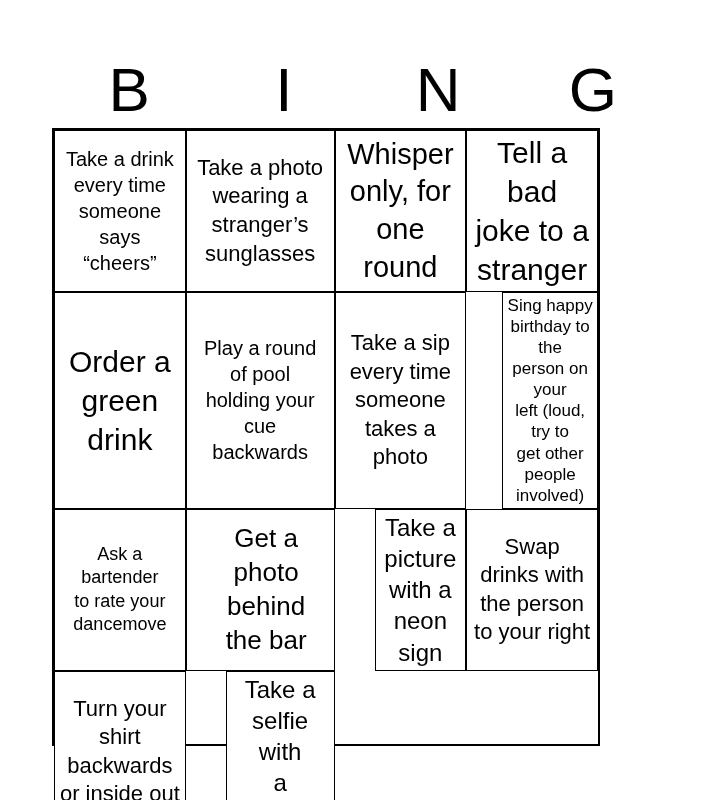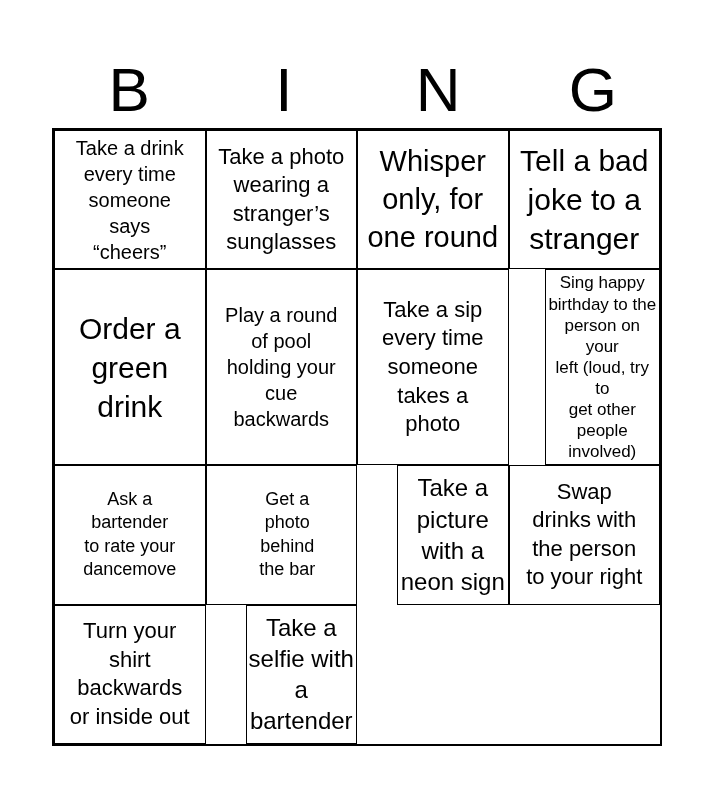--- a/index.html
+++ b/index.html
@@ -22,21 +22,21 @@
     grid-template-columns: repeat(4, 1fr);
   }
   .bingo-letter {
     text-align: center;
     font-size: 62px;
     line-height: 70px;
     font-weight: 400;
   }
   .bingo-board {
     margin-left: 52px;
-    width: 610px;
+    width: 548px;
     height: 618px;
     box-sizing: border-box;
     border: 2px solid #000000;
     display: grid;
     grid-template-columns: repeat(4, 1fr);
     grid-template-rows: repeat(4, 1fr);
     background: #ffffff;
   }
   .bingo-cell {
     box-sizing: border-box;
@@ -51,21 +51,21 @@
     background: #ffffff;
     cursor: pointer;
   }
   .fs17 { font-size: 17px; line-height: 1.24; margin-left: 36px; }
   .fs19 { font-size: 19px; }
   .fs20 { font-size: 20px; }
   .fs22 { font-size: 22px; }
   .fs23 { font-size: 18px; }
   .fs24 { font-size: 24px; margin-left: 40px; }
   .fs25 { font-size: 29px; }
-  .fs26 { font-size: 18px; padding-left: 14px; }
+  .fs26 { font-size: 26px; padding-left: 14px; }
   .fs30 { font-size: 30px; }
 </style>
 </head>
 <body>
 
 <div class="bingo-header">
   <div class="bingo-letter">B</div>
   <div class="bingo-letter">I</div>
   <div class="bingo-letter">N</div>
   <div class="bingo-letter">G</div>

